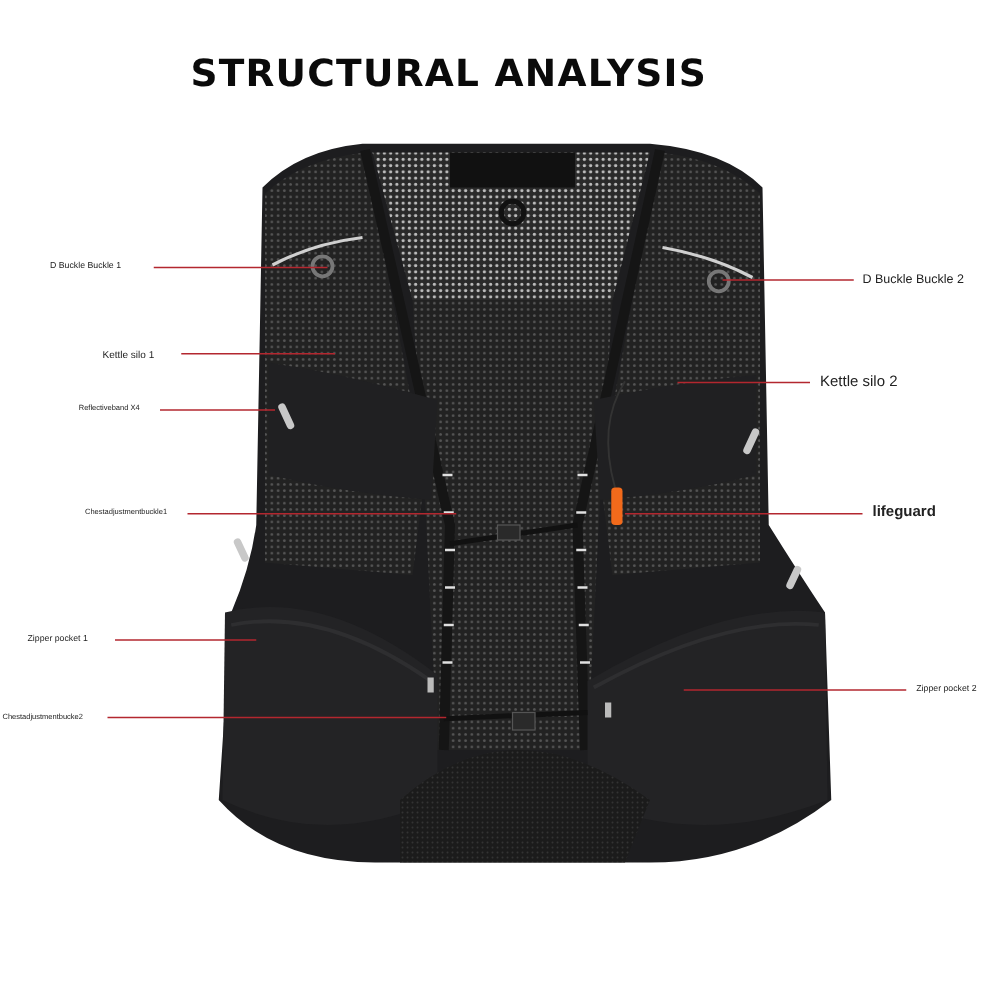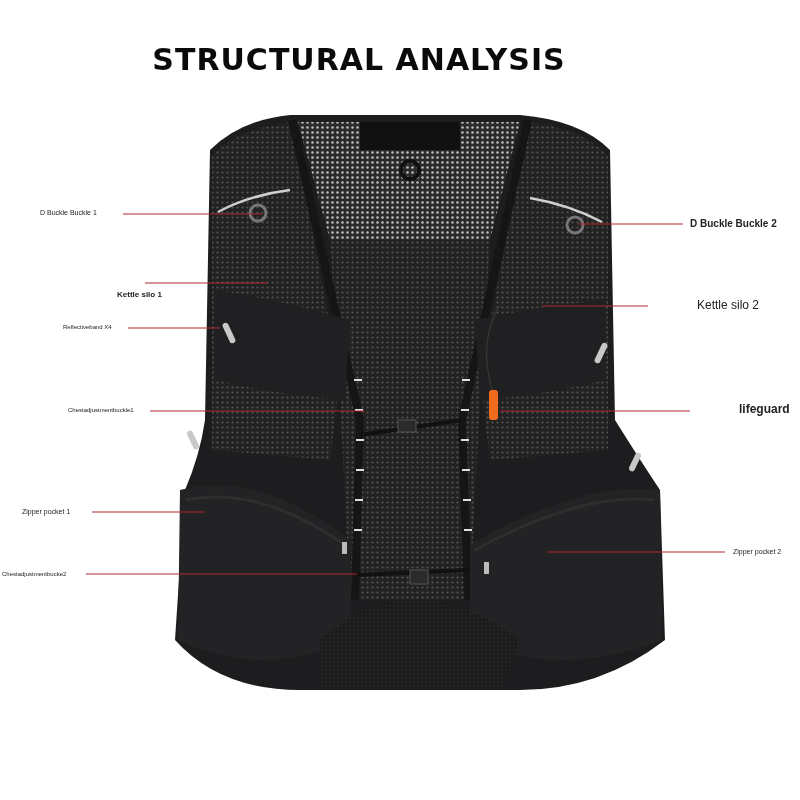--- a/index.html
+++ b/index.html
@@ -8,22 +8,22 @@
       position: absolute; top: 42px; left: 0; width: 718px; text-align: center;
       font-family: "DejaVu Sans", sans-serif; font-weight: 900; font-size: 30px;
       letter-spacing: 1px; color: #0a0a0a;
     }
     svg.vest { position: absolute; left: 0; top: 0; }
     .label {
       position: absolute; color: #222; white-space: nowrap; line-height: 1;
       font-family: "Liberation Sans", sans-serif;
     }
     .lbl-sm { font-size: 7px; }
-    .lbl-md { font-size: 8px; font-weight: bold; }
-    .lbl-lg { font-size: 12px; margin-left: 41px; }
+    .lbl-md { font-size: 8px; }
+    .lbl-lg { font-size: 12px; }
   </style>
 </head>
 <body>
 
 <div class="title">STRUCTURAL ANALYSIS</div>
 
 <svg class="vest" width="800" height="800" viewBox="0 0 800 800">
   <defs>
     <pattern id="meshLight" width="5" height="5" patternUnits="userSpaceOnUse">
       <rect width="5" height="5" fill="#2a2a2a"></rect>
@@ -111,21 +111,21 @@
     <line x1="92" y1="512" x2="205" y2="512"></line>
     <line x1="86" y1="574" x2="357" y2="574"></line>
     <line x1="578" y1="224" x2="683" y2="224"></line>
     <line x1="542" y1="306" x2="648" y2="306"></line>
     <line x1="500" y1="411" x2="690" y2="411"></line>
     <line x1="547" y1="552" x2="725" y2="552"></line>
   </g>
 </svg>
 
 <div class="label lbl-sm" style="left:40px; top:209px;">D Buckle Buckle 1</div>
-<div class="label lbl-md" style="left:82px; top:291px;margin-left:35px;">Kettle silo 1</div>
+<div class="label lbl-md" style="left:82px; top:280px;">Kettle silo 1</div>
 <div class="label lbl-sm" style="left:63px; top:324px; font-size:6px;">Reflectiveband X4</div>
 <div class="label lbl-sm" style="left:68px; top:407px; font-size:6px;">Chestadjustmentbuckle1</div>
 <div class="label lbl-sm" style="left:22px; top:508px;">Zipper pocket 1</div>
 <div class="label lbl-sm" style="left:2px; top:571px; font-size:6px;">Chestadjustmentbucke2</div>
 
 <div class="label lbl-md" style="left:690px; top:219px; font-size:10px;">D Buckle Buckle 2</div>
 <div class="label lbl-lg" style="left:656px; top:299px;">Kettle silo 2</div>
 <div class="label lbl-lg" style="left:698px; top:403px;font-weight:bold;">lifeguard</div>
 <div class="label lbl-sm" style="left:733px; top:548px;">Zipper pocket 2</div>
 

